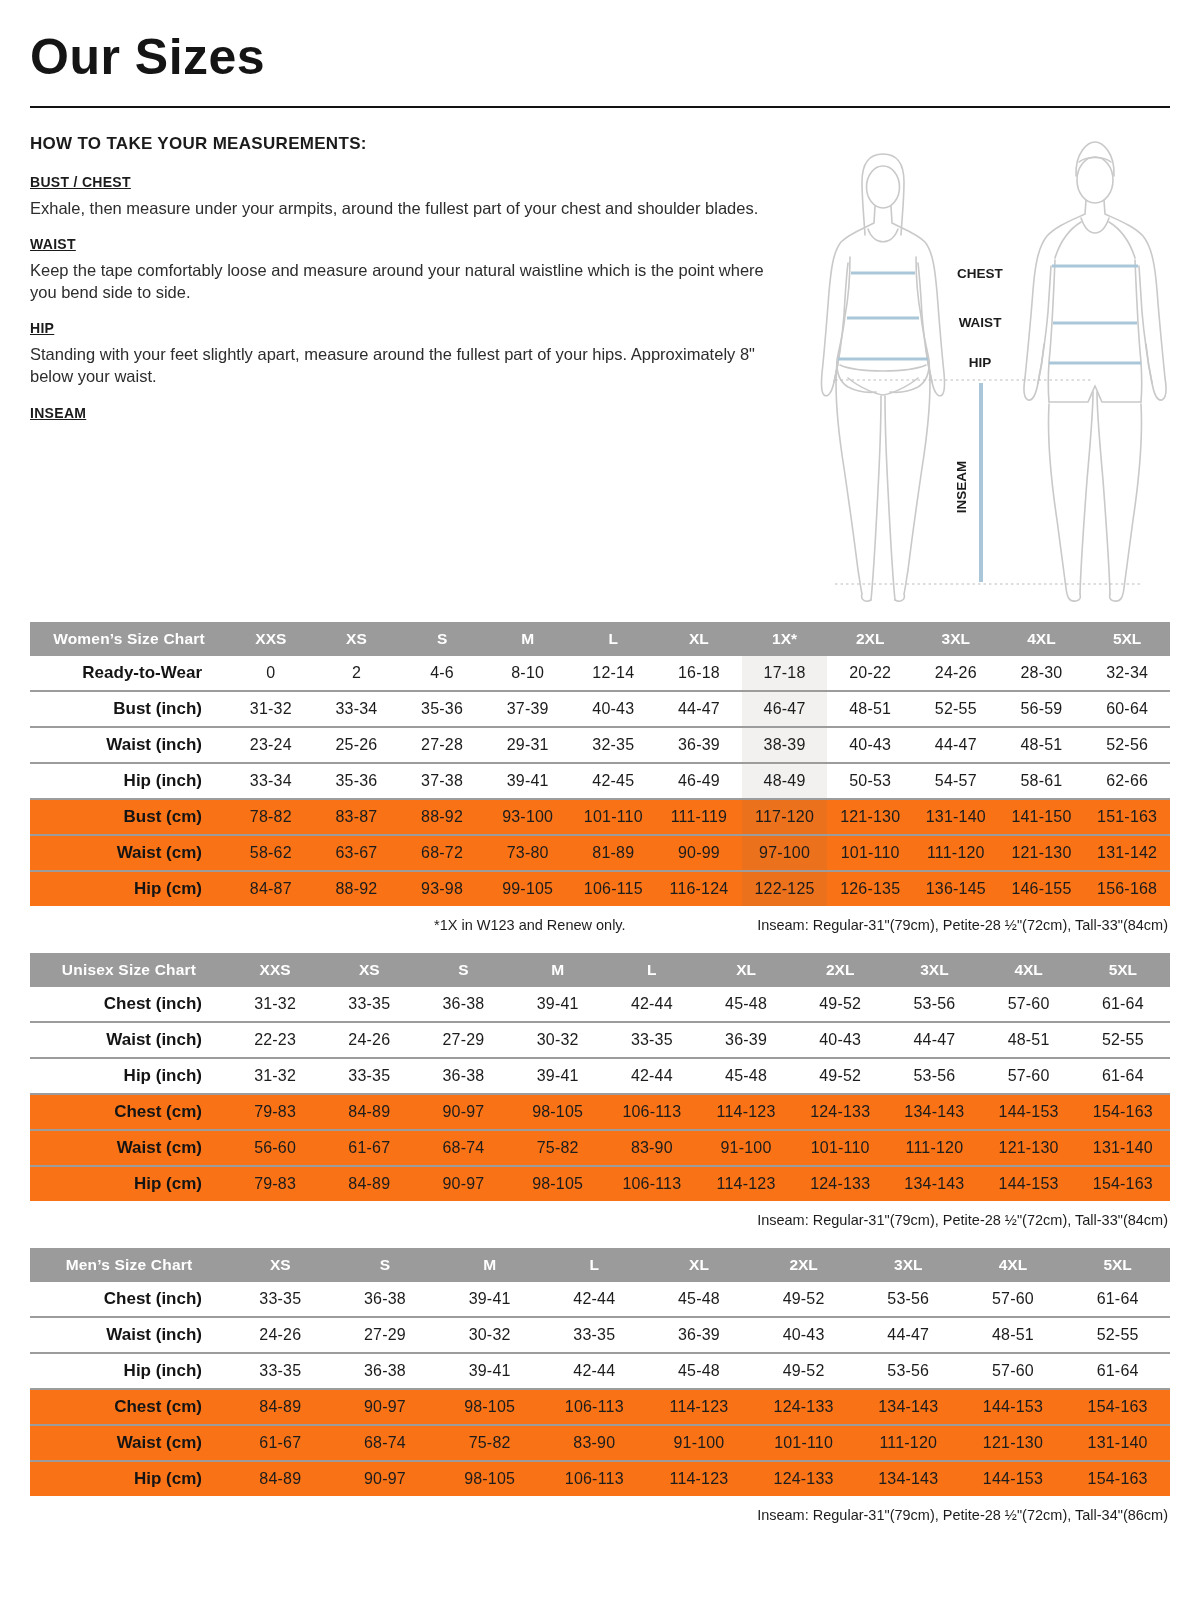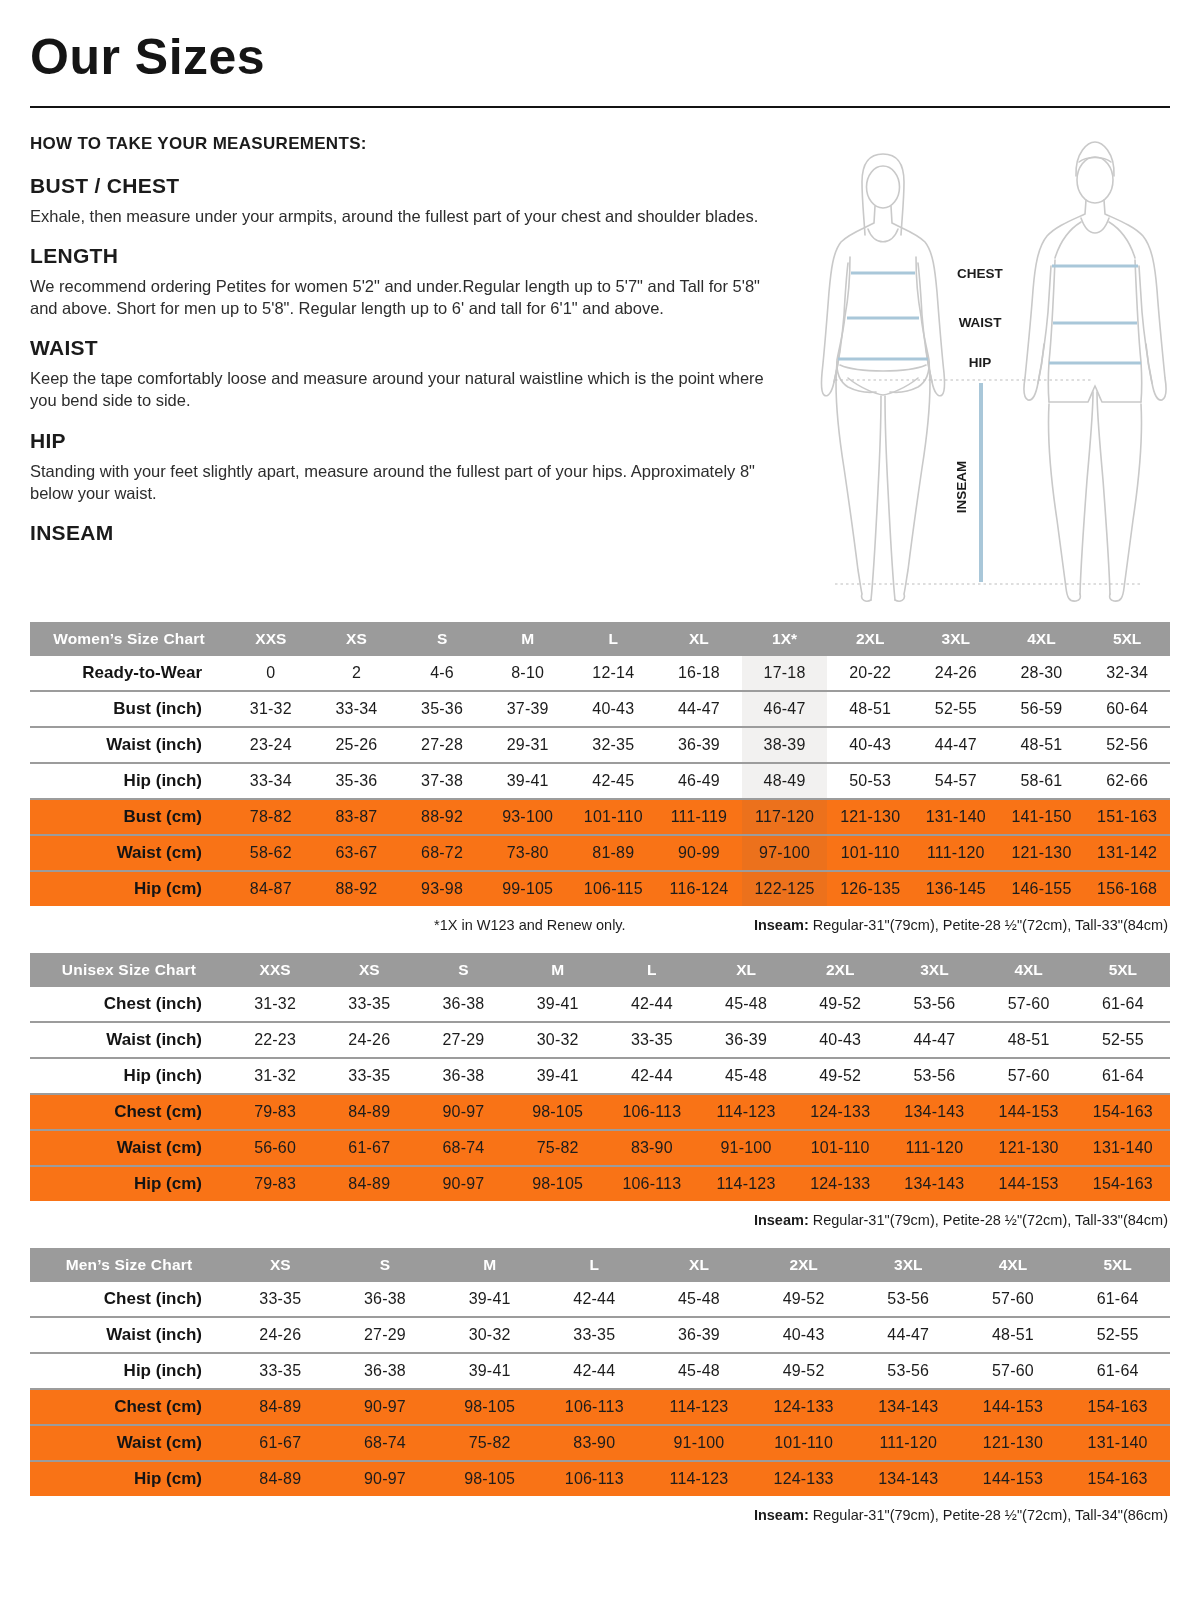--- a/index.html
+++ b/index.html
@@ -6,21 +6,21 @@
   body { margin: 0; background: #fff; font-family: "Liberation Sans", sans-serif; color: #222; }
   .page { width: 1200px; height: 1600px; padding: 24px 30px 16px; overflow: hidden; background: #fff; }
 
   h1.title { font-size: 50px; font-weight: 800; letter-spacing: 0.5px; color: #151515; margin: 4px 0 20px; }
   hr.title-rule { border: none; border-top: 2px solid #131313; margin: 0; }
 
   .columns { display: flex; gap: 14px; margin-top: 22px; min-height: 478px; }
   .instructions { width: 750px; padding-top: 4px; }
   .howto { font-size: 17px; font-weight: 800; letter-spacing: 0.3px; color: #1b1b1b; margin: 0 0 20px; }
   .sec { margin-bottom: 17px; }
-  .sec h3 { font-size: 21px; font-weight: 800; letter-spacing: 0.3px; color: #1b1b1b; margin: 0 0 7px; }
+  .sec h3 { font-size: 14px; font-weight: 800; letter-spacing: 0.3px; color: #1b1b1b; margin: 0 0 7px; text-decoration: underline; }
   .sec p { font-size: 16.5px; line-height: 1.34; color: #2d2d2d; margin: 0; }
 
   .figure { flex: 1; }
   .figure svg { display: block; }
 
   .chart { margin-top: 14px; }
   .chart + .chart { margin-top: 6px; }
   table.size-table { width: 100%; border-collapse: collapse; table-layout: fixed; }
   table.size-table thead th { background: #9b9b9b; color: #fff; font-size: 15.5px; font-weight: 700; padding: 8px 18px; text-align: center; }
   table.size-table thead th.label-col { width: 198px; text-align: center; letter-spacing: 0.2px; }
@@ -28,41 +28,37 @@
   table.size-table tbody tr:first-child { border-top: none; }
   table.size-table tbody tr.shaded { background: #f97316; }
   table.size-table tbody th.row-label { text-align: right; padding: 7px 26px 7px 2px; font-size: 17px; font-weight: 800; color: #141414; }
   table.size-table tbody td { text-align: center; font-size: 16px; color: #1c1c1c; padding: 7px 2px; letter-spacing: 0.2px; }
   table.size-table tbody td.hl { background: rgba(106, 103, 94, 0.09); }
 
   .footnote { display: flex; align-items: baseline; margin: 11px 2px 20px; font-size: 14.5px; color: #1d1d1d; }
   .footnote.right-only { justify-content: flex-end; }
   .fn-left { margin-left: 402px; }
   .fn-right { margin-left: auto; }
-  .fn-right b, .footnote b { font-weight: 700; }
+  .fn-right b, .footnote b { font-weight: 400; }
 </style>
 </head>
 <body>
 
 <div class="page">
 
   <h1 class="title">Our Sizes</h1>
   <hr class="title-rule">
 
   <div class="columns">
     <div class="instructions">
       <h2 class="howto">HOW TO TAKE YOUR MEASUREMENTS:</h2>
 
       <div class="sec">
         <h3>BUST / CHEST</h3>
         <p>Exhale, then measure under your armpits, around the fullest part of your chest and shoulder blades.</p>
-      </div>
-      <div class="sec">
-        <h3>LENGTH</h3>
-        <p>We recommend ordering Petites for women 5'2" and under.Regular length up to 5'7" and Tall for 5'8" and above. Short for men up to 5'8". Regular length up to 6' and tall for 6'1" and above.</p>
       </div>
       <div class="sec">
         <h3>WAIST</h3>
         <p>Keep the tape comfortably loose and measure around your natural waistline which is the point where you bend side to side.</p>
       </div>
       <div class="sec">
         <h3>HIP</h3>
         <p>Standing with your feet slightly apart, measure around the fullest part of your hips. Approximately 8" below your waist.</p>
       </div>
       <div class="sec">

